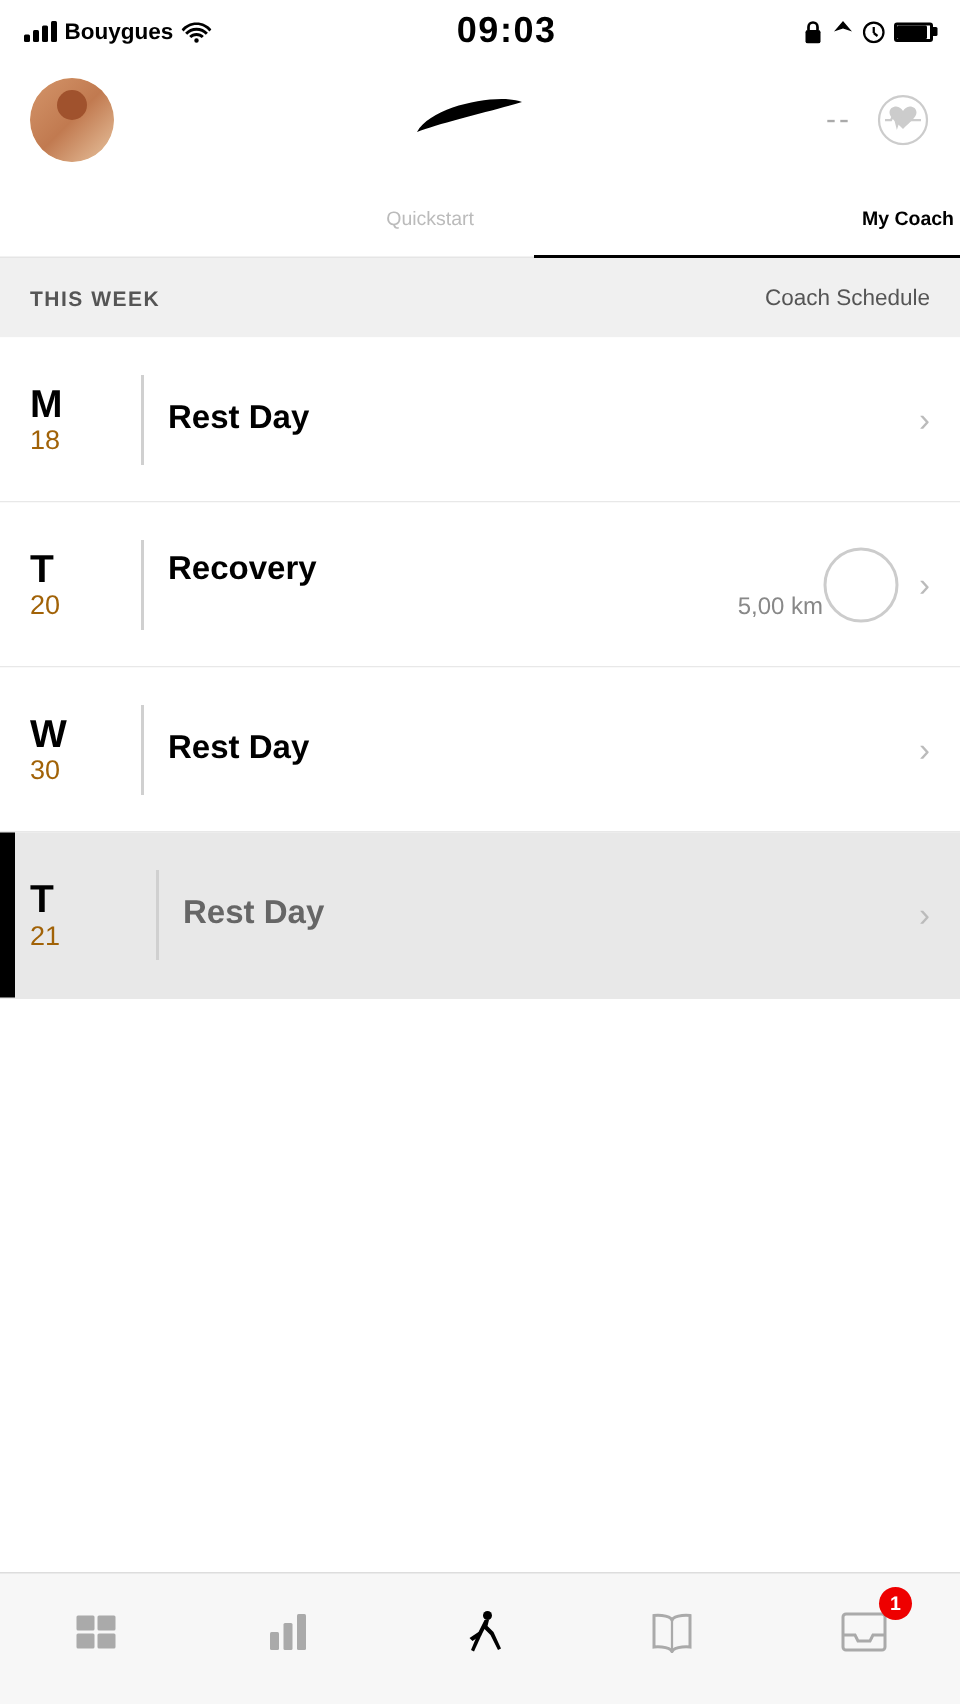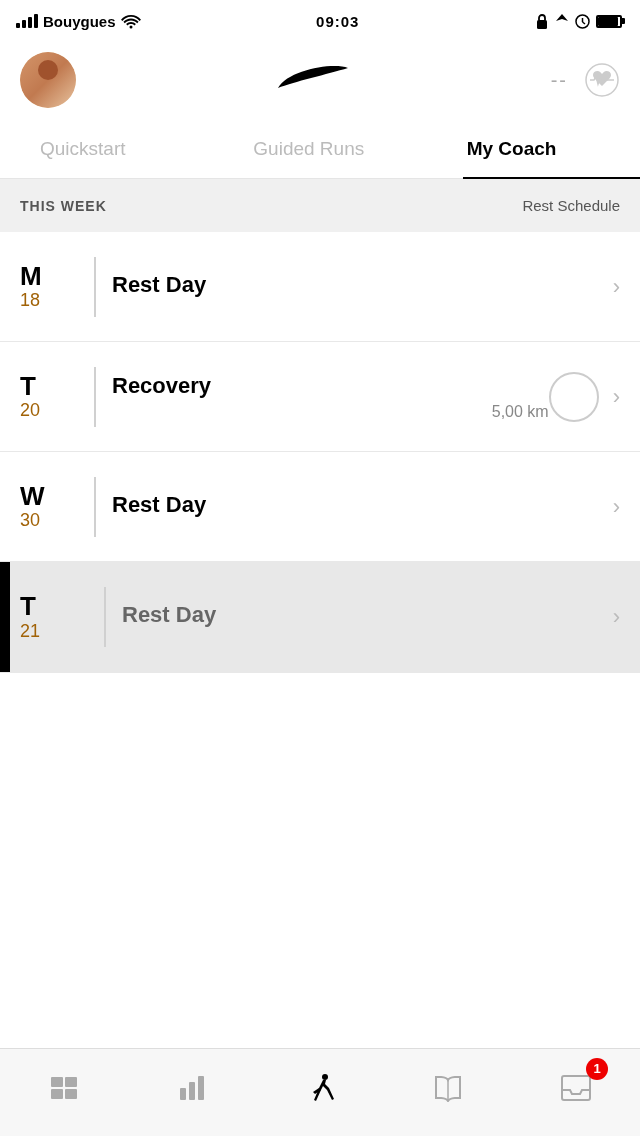--- a/index.html
+++ b/index.html
@@ -32,21 +32,21 @@
       display: flex;
       align-items: flex-end;
       gap: 2px;
     }
     .signal-bars span {
       background: #000;
       width: 4px;
       border-radius: 1px;
     }
     .status-center {
-      font-size: 15px;
+      font-size: 24px;
       font-weight: 600;
       letter-spacing: 1px;
     }
     .status-right {
       display: flex;
       align-items: center;
       gap: 6px;
     }
     .battery {
       display: flex;
@@ -136,23 +136,23 @@
     }
 
     
     .tabs {
       display: flex;
       border-bottom: 1px solid #e5e5e5;
       background: #fff;
     }
     .tab {
       flex: 1;
-      text-align: left;
+      text-align: right;
       padding: 18px 4px;
-      font-size: 19px;
+      font-size: 13px;
       font-weight: 400;
       color: #bbb;
       cursor: pointer;
       position: relative;
       margin-left: 36px;
     }
     .tab.active {
       color: #000;
       font-weight: 600;
     }
@@ -373,31 +373,28 @@
         <polyline points="5,17 9,17 11,13 13,21 15,15 17,19 19,17 29,17" stroke="#ccc" stroke-width="1.5" fill="none"></polyline>
       </svg>
     </div>
   </div>
 </div>
 
 <div class="tabs">
   <div class="tab">
     <span>Quickstart</span>
   </div>
-  <div class="tab">
-    <span>Guided Runs</span>
-  </div>
   <div class="tab active">
     <span>My Coach</span>
   </div>
 </div>
 
 <div class="week-header">
   <span class="week-title">THIS WEEK</span>
-  <span class="edit-schedule">Rest Schedule</span>
+  <span class="edit-schedule">Coach Schedule</span>
 </div>
 
 <div class="schedule-list">
 
   <div class="schedule-item">
     <div class="day-info">
       <span class="day-letter">M</span>
       <span class="day-number">18</span>
     </div>
     <div class="day-divider"></div>

